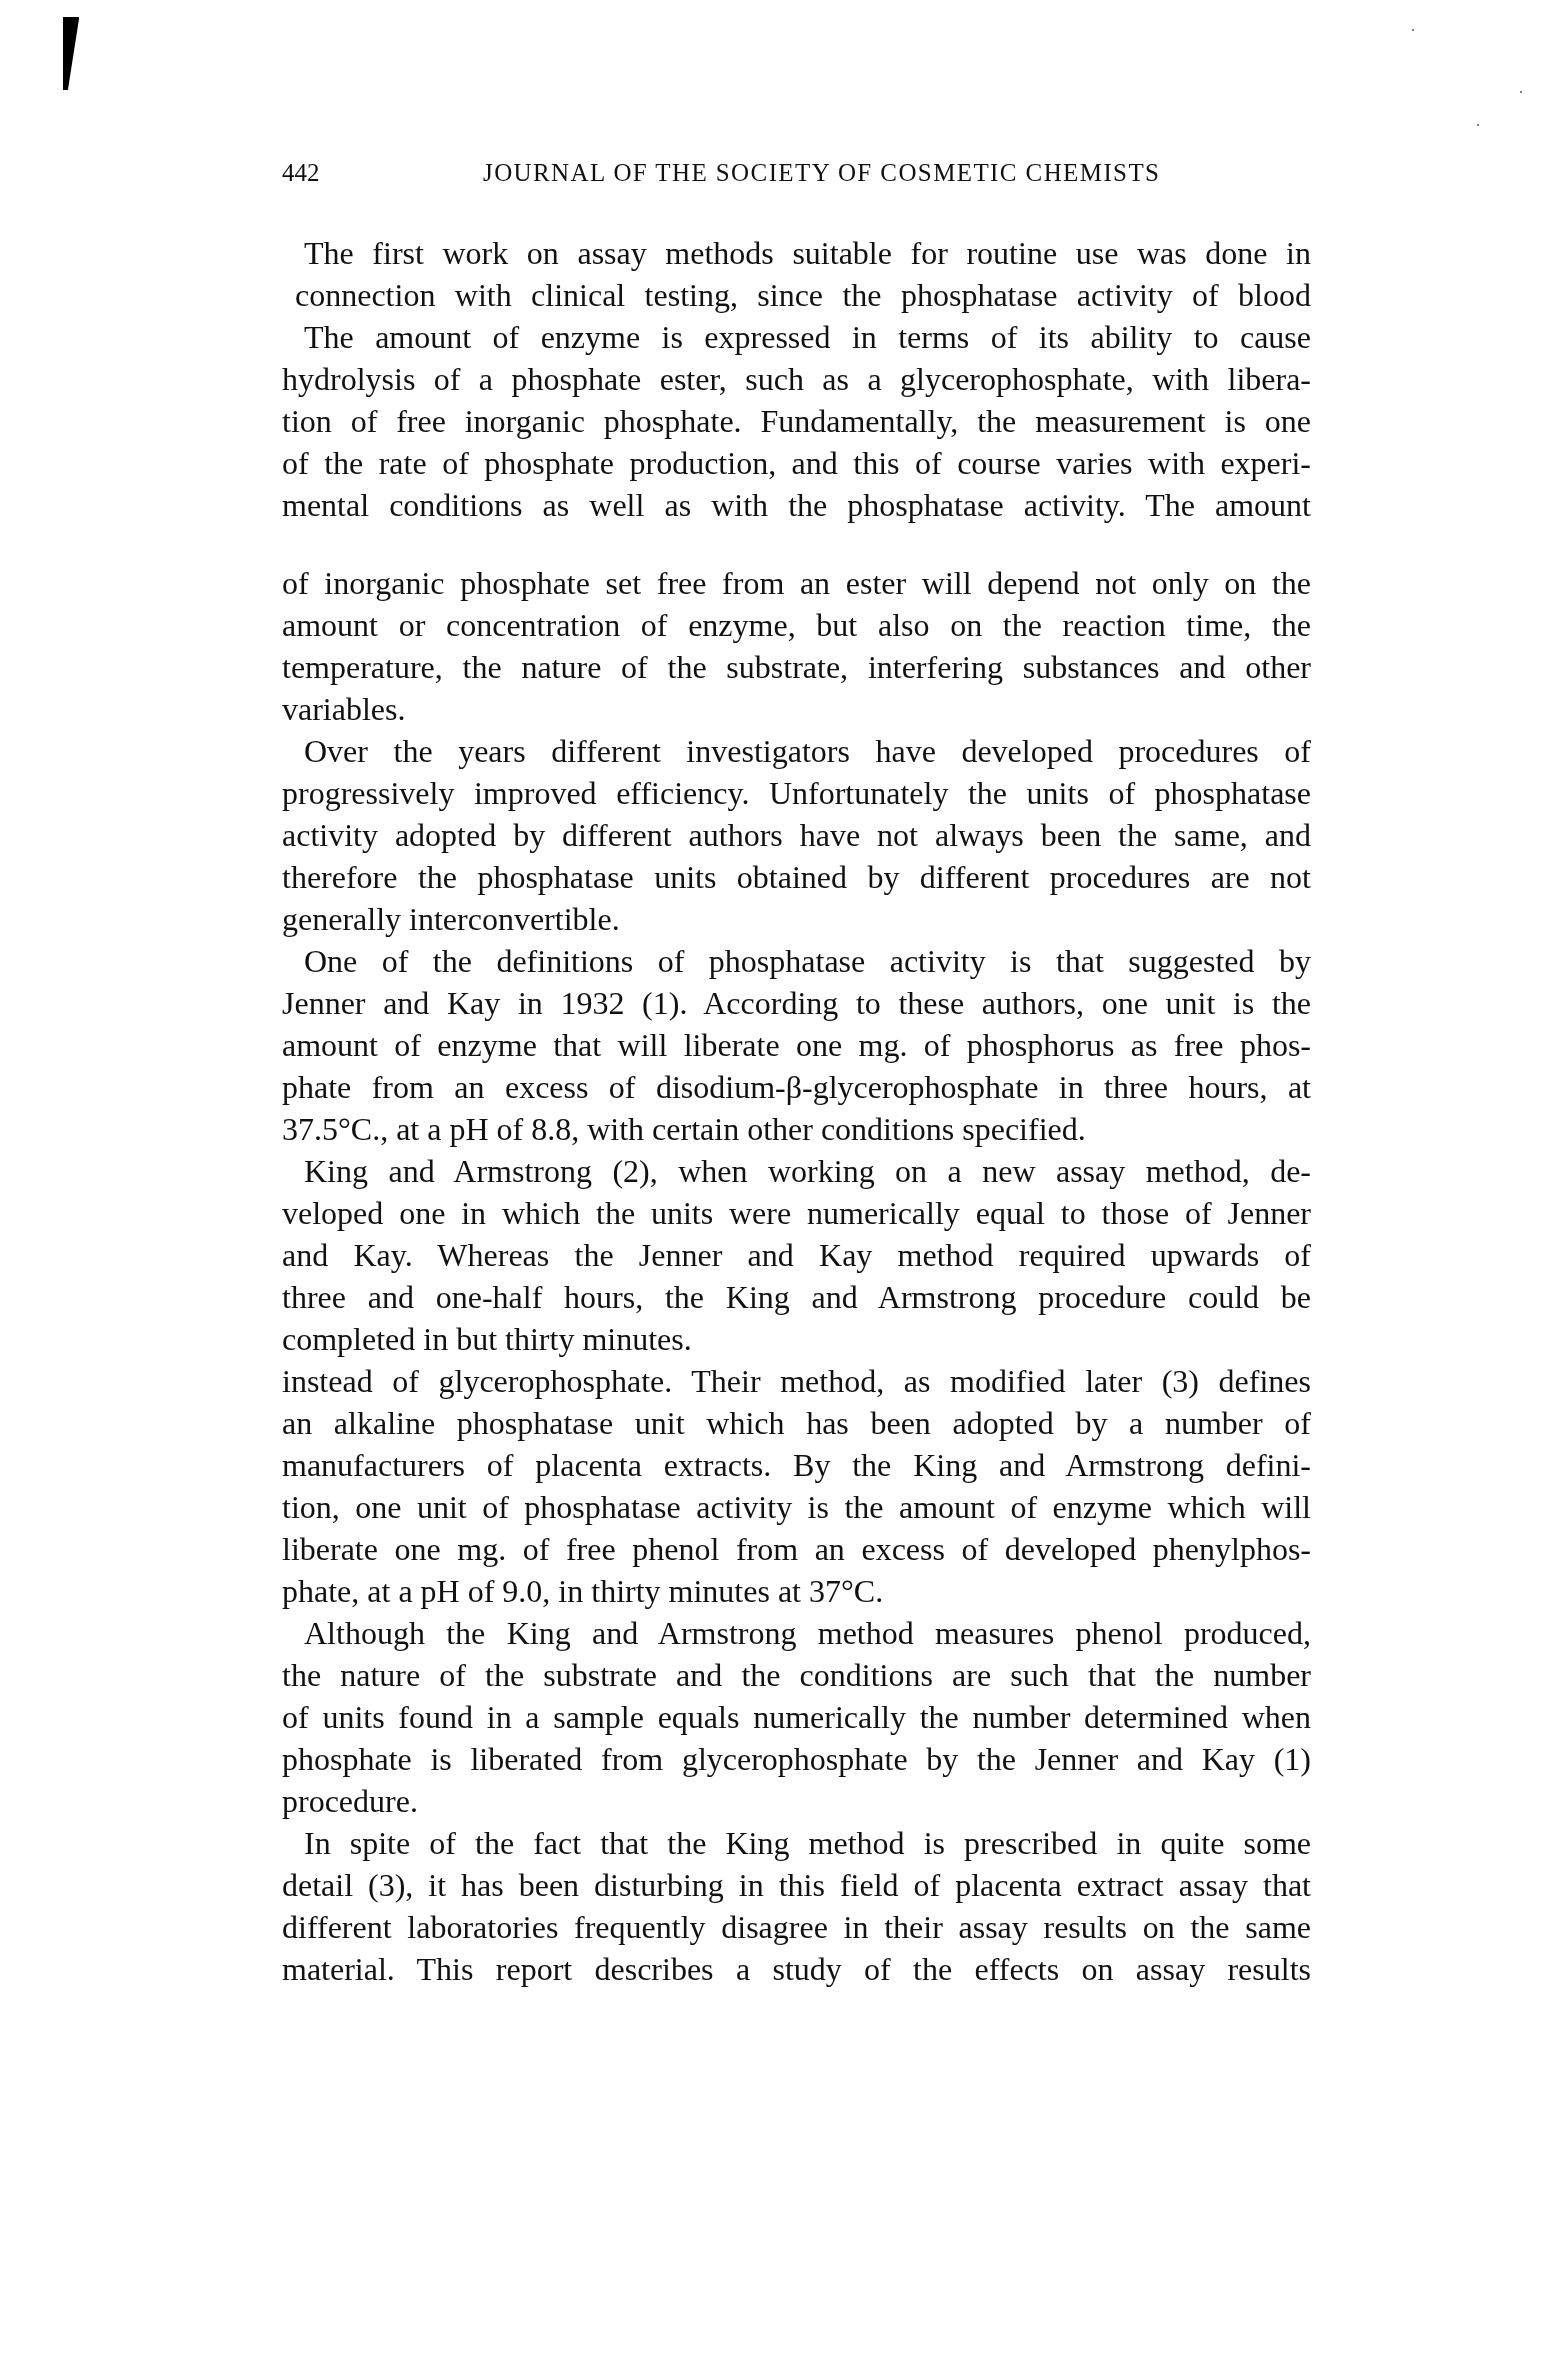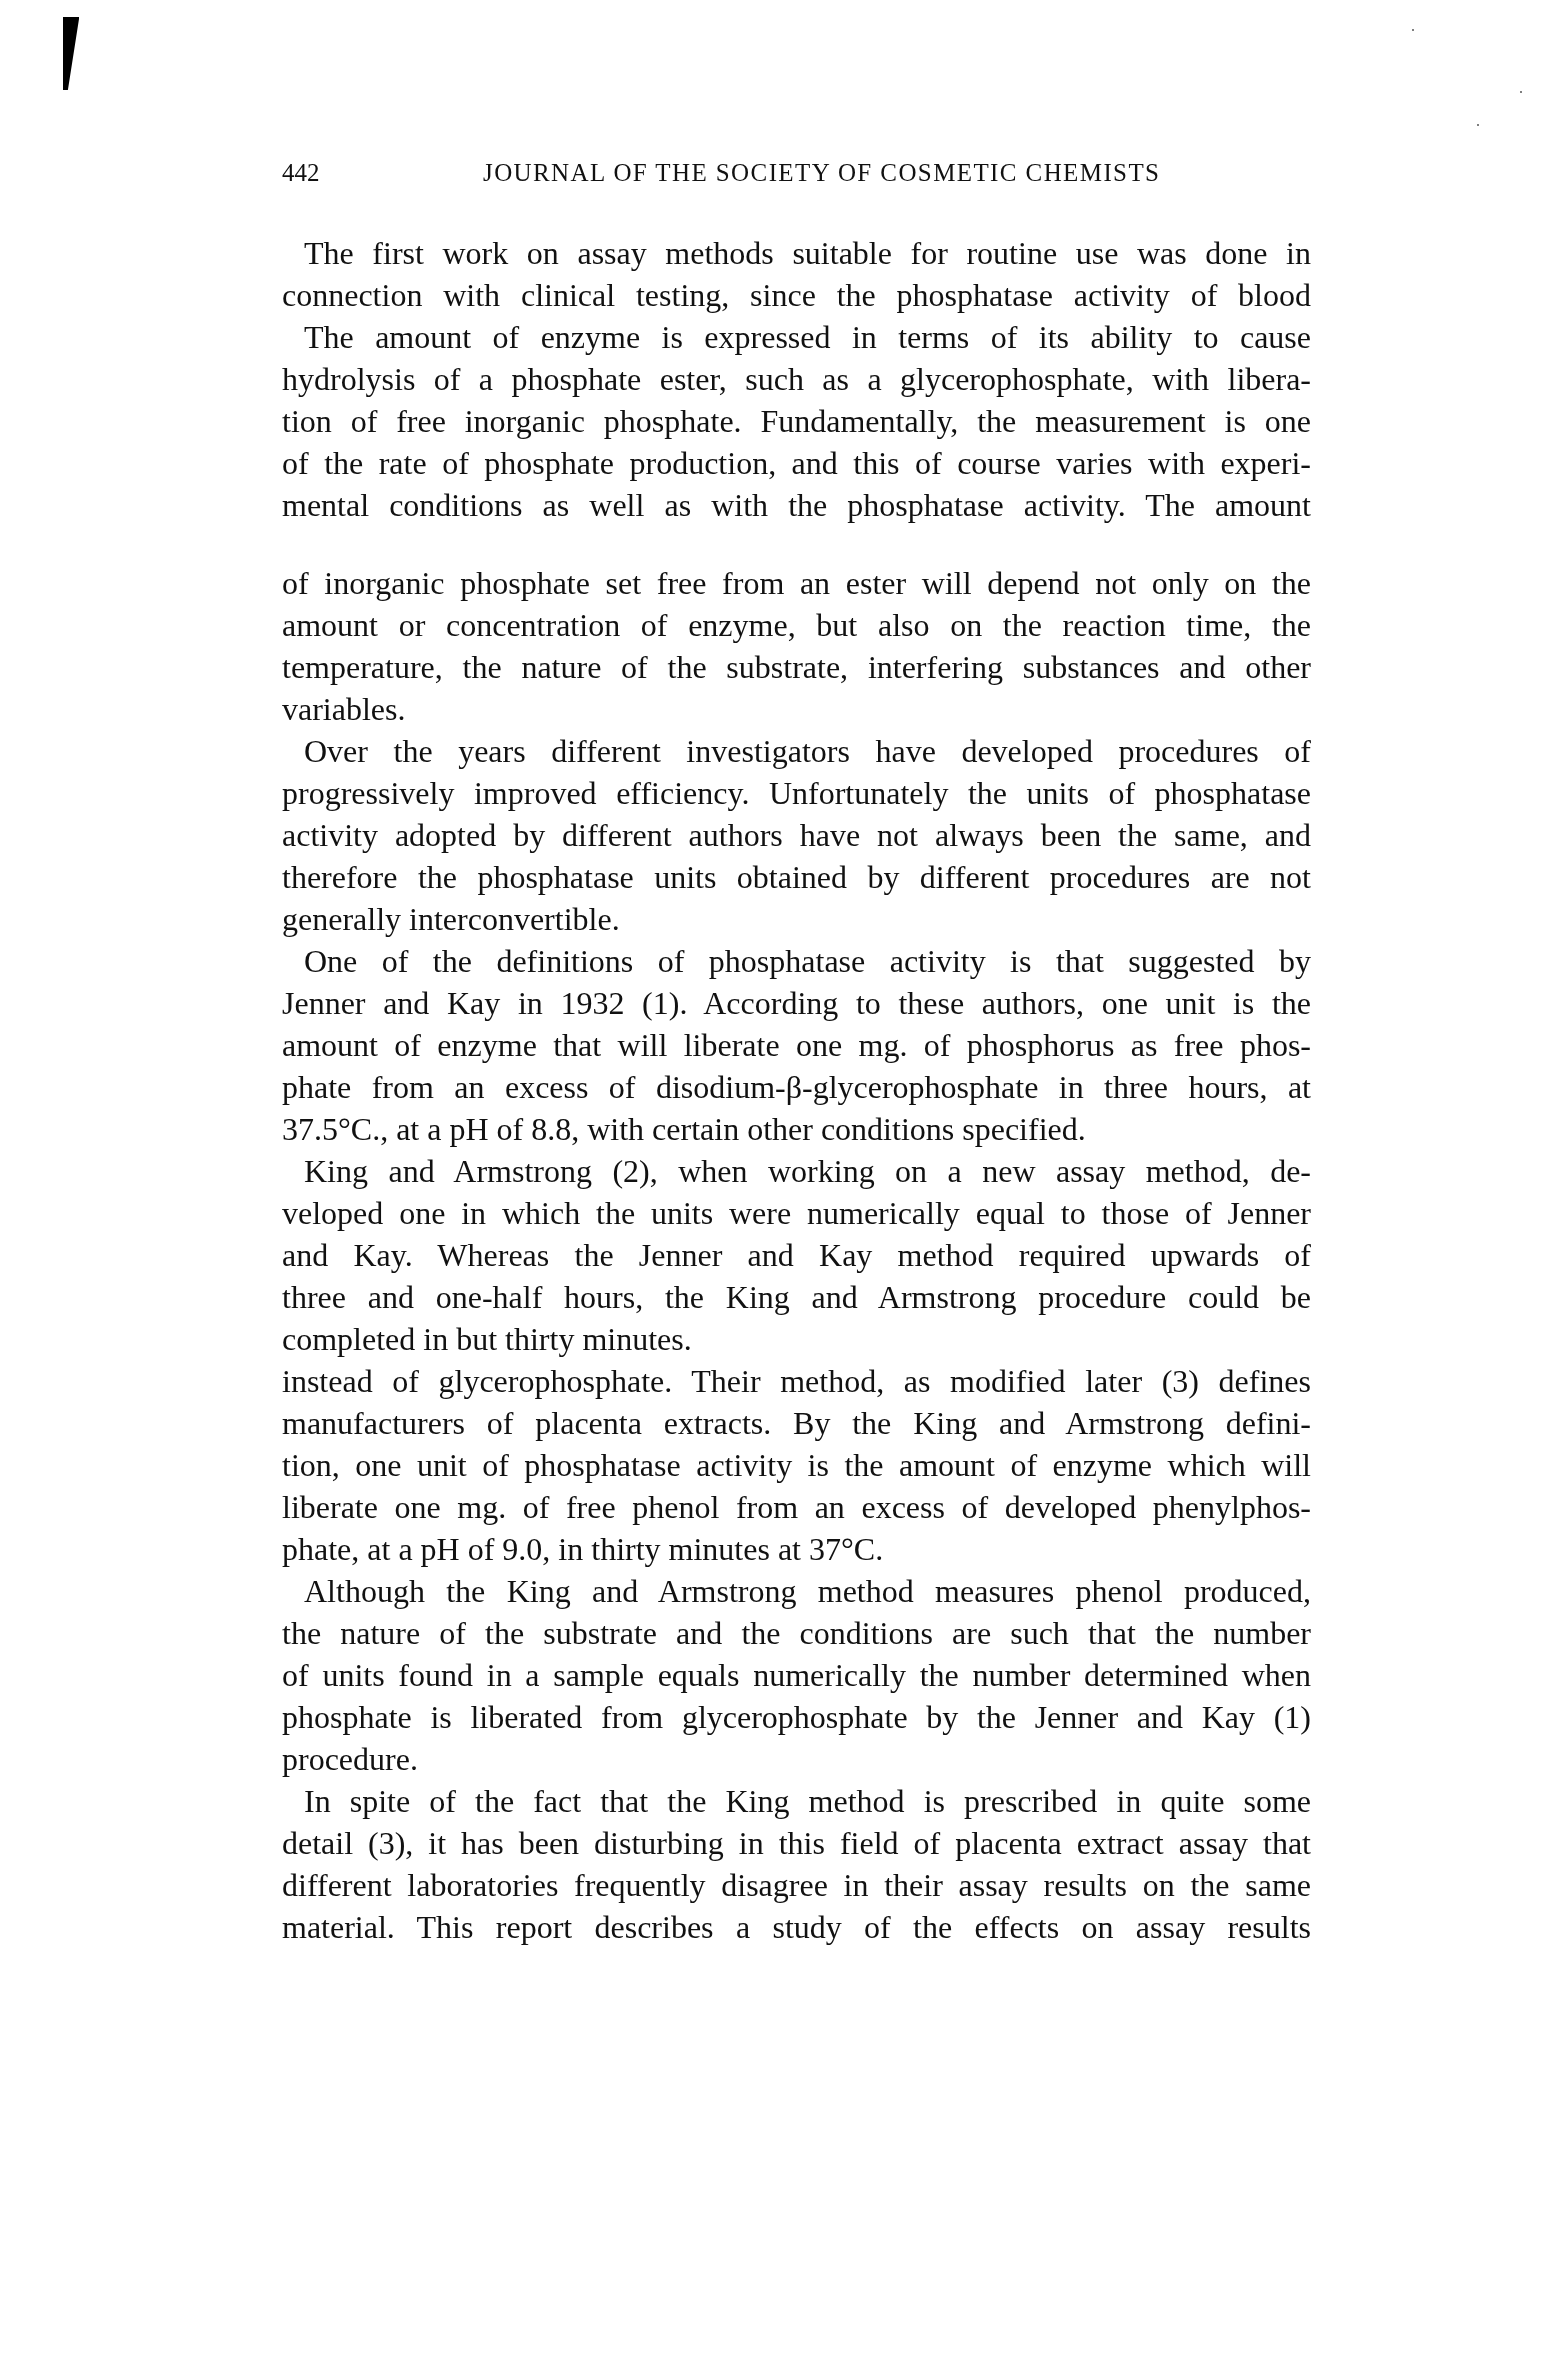--- a/index.html
+++ b/index.html
@@ -40,21 +40,21 @@
   <div class="speck" style="left:1477px;top:124px;"></div>
 
   <div class="running-head">
     <span class="page-number">442</span>
     <span class="journal-title">JOURNAL OF THE SOCIETY OF COSMETIC CHEMISTS</span>
   </div>
 
   <div class="body-text" id="body-text">
       <div>
         <div class="line indent" style="white-space: normal;">The first work on assay methods suitable for routine use was done in</div>
-        <div class="line" style="white-space: normal;">connection with clinical testing, since the phosphatase activity of blood</div>
+        <div class="line" style="white-space: normal; margin-left: 13px;">connection with clinical testing, since the phosphatase activity of blood</div>
       </div>
       <div>
         <div class="line indent" style="white-space: normal;">The amount of enzyme is expressed in terms of its ability to cause</div>
         <div class="line" style="white-space: normal;">hydrolysis of a phosphate ester, such as a glycerophosphate, with libera-</div>
         <div class="line" style="white-space: normal;">tion of free inorganic phosphate.  Fundamentally, the measurement is one</div>
         <div class="line" style="white-space: normal;">of the rate of phosphate production, and this of course varies with experi-</div>
         <div class="line" style="white-space: normal;">mental conditions as well as with the phosphatase activity.  The amount</div>
         <div class="line" style="white-space: normal; margin-top: 36px;">of inorganic phosphate set free from an ester will depend not only on the</div>
         <div class="line" style="white-space: normal;">amount or concentration of enzyme, but also on the reaction time, the</div>
         <div class="line" style="white-space: normal;">temperature, the nature of the substrate, interfering substances and other</div>
@@ -76,20 +76,21 @@
       </div>
       <div>
         <div class="line indent" style="white-space: normal;">King and Armstrong (2), when working on a new assay method, de-</div>
         <div class="line" style="white-space: normal;">veloped one in which the units were numerically equal to those of Jenner</div>
         <div class="line" style="white-space: normal;">and Kay.  Whereas the Jenner and Kay method required upwards of</div>
         <div class="line" style="white-space: normal;">three and one-half hours, the King and Armstrong procedure could be</div>
         <div class="line last">completed in but thirty minutes.</div>
       </div>
       <div>
         <div class="line" style="white-space: normal;">instead of glycerophosphate.  Their method, as modified later (3) defines</div>
+        <div class="line" style="white-space: normal;">an alkaline phosphatase unit which has been adopted by a number of</div>
         <div class="line" style="white-space: normal;">manufacturers of placenta extracts.  By the King and Armstrong defini-</div>
         <div class="line" style="white-space: normal;">tion, one unit of phosphatase activity is the amount of enzyme which will</div>
         <div class="line" style="white-space: normal;">liberate one mg. of free phenol from an excess of developed phenylphos-</div>
         <div class="line last">phate, at a pH of 9.0, in thirty minutes at 37°C.</div>
       </div>
       <div>
         <div class="line indent" style="white-space: normal;">Although the King and Armstrong method measures phenol produced,</div>
         <div class="line" style="white-space: normal;">the nature of the substrate and the conditions are such that the number</div>
         <div class="line" style="white-space: normal;">of units found in a sample equals numerically the number determined when</div>
         <div class="line" style="white-space: normal;">phosphate is liberated from glycerophosphate by the Jenner and Kay (1)</div>

